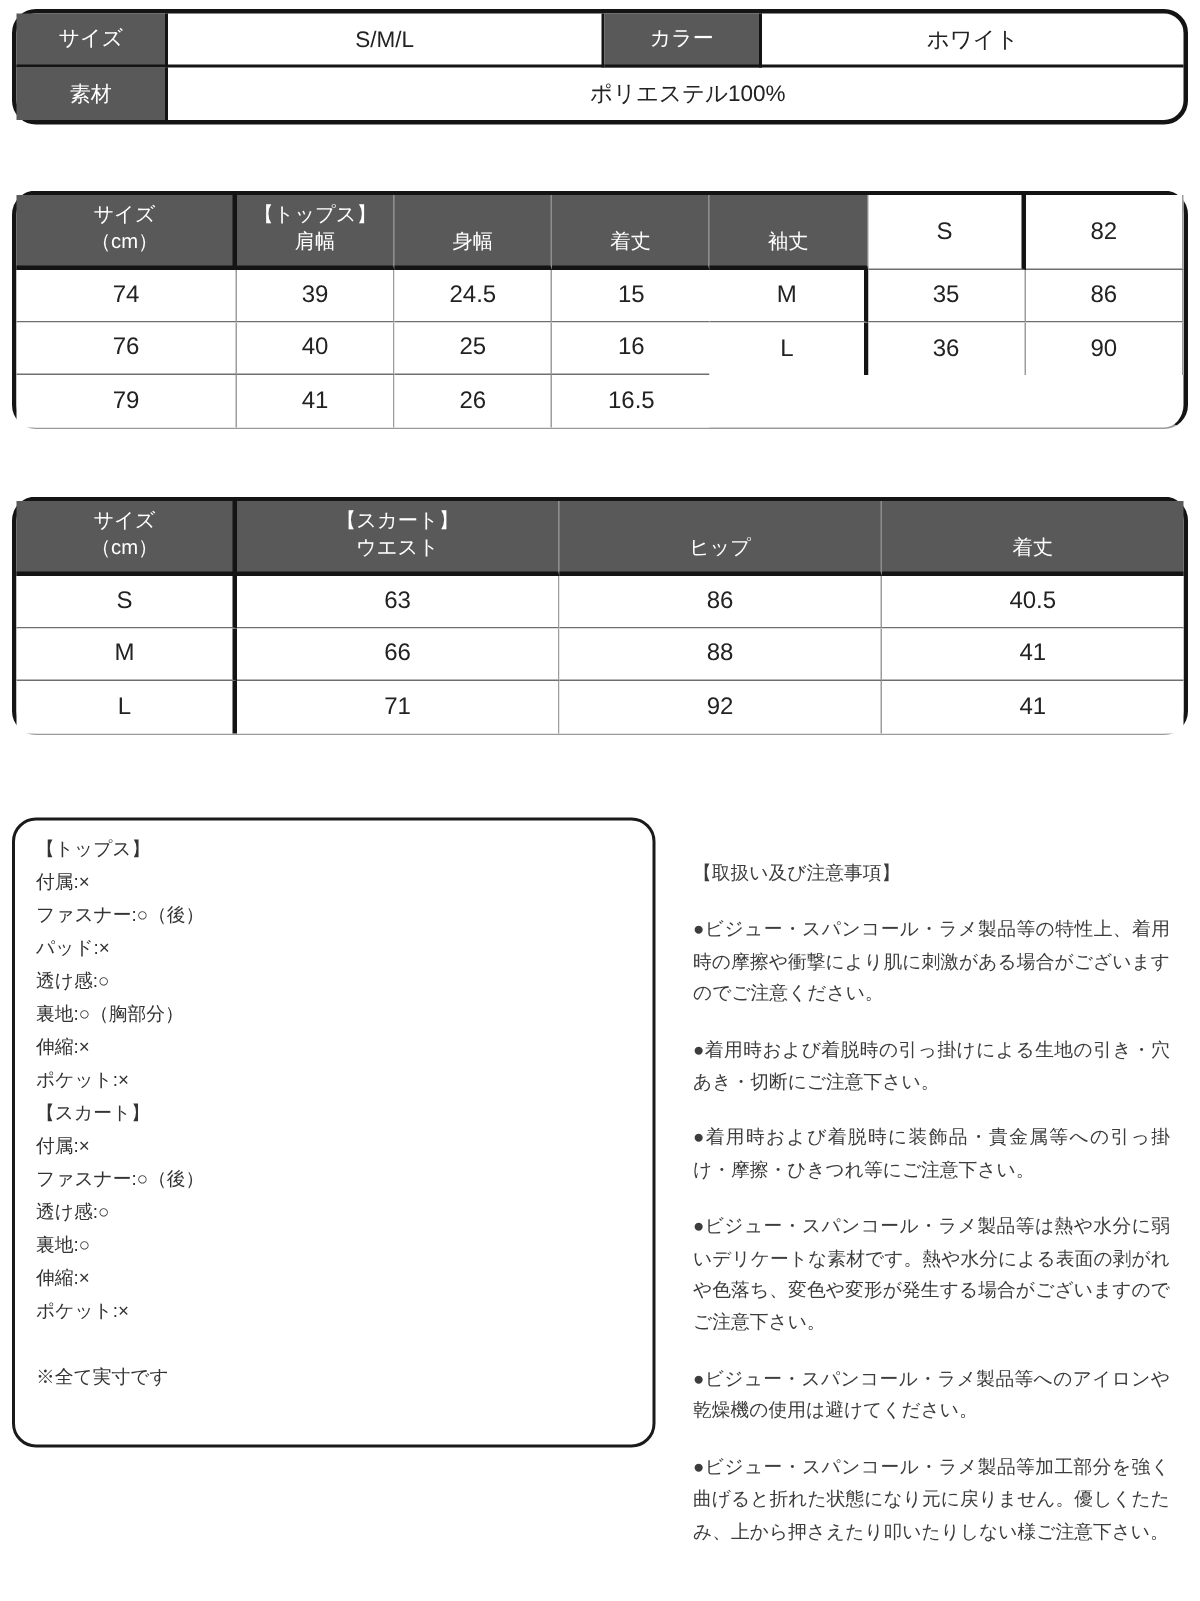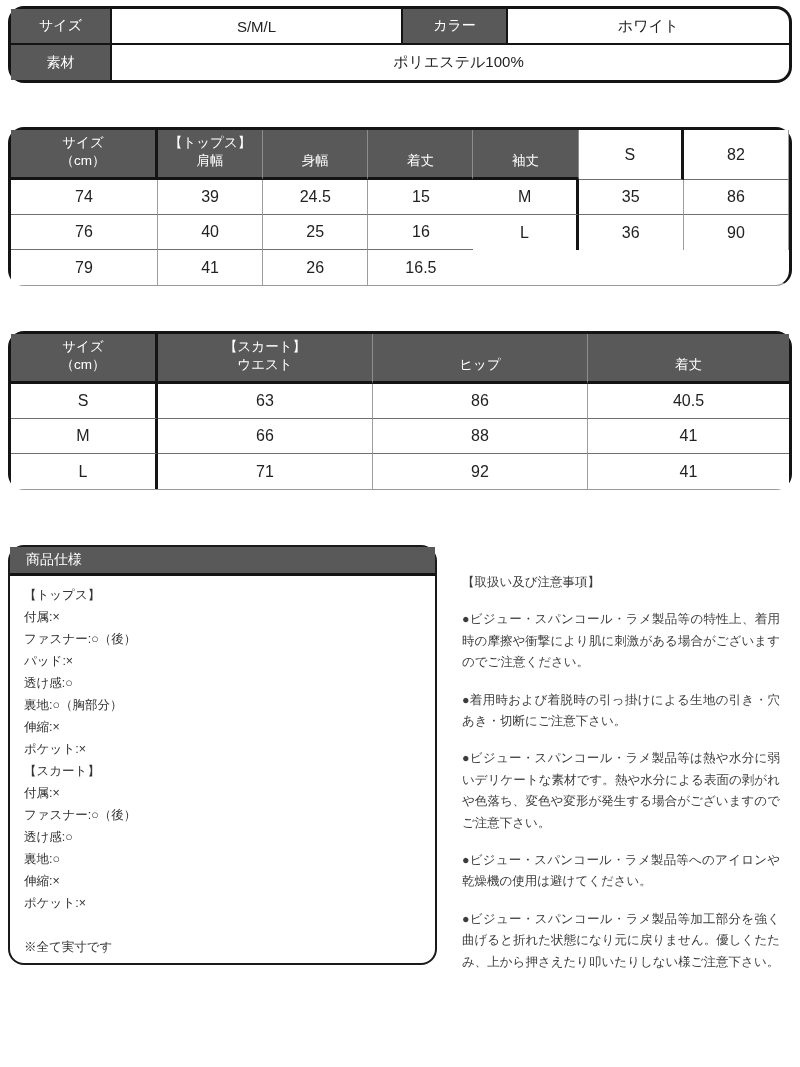--- a/index.html
+++ b/index.html
@@ -142,23 +142,20 @@
   <div class="dc mid">88</div>
   <div class="dc">41</div>
 
   <div class="dc first lastrow">L</div>
   <div class="dc mid lastrow">71</div>
   <div class="dc mid lastrow">92</div>
   <div class="dc lastrow">41</div>
 </div>
 
 <div class="abs" id="spec-box">
-  <div class="bar">
-    <span>商品仕様</span>
-  </div>
   <div class="content">
     <div>【トップス】</div>
     <div>付属:×</div>
     <div>ファスナー:○（後）</div>
     <div>パッド:×</div>
     <div>透け感:○</div>
     <div>裏地:○（胸部分）</div>
     <div>伸縮:×</div>
     <div>ポケット:×</div>
     <div>【スカート】</div>
@@ -170,16 +167,17 @@
     <div>ポケット:×</div>
     <div class="spec-blank"></div>
     <div>※全て実寸です</div>
   </div>
 </div>
 
 <div class="abs" id="care-notes">
   <p>【取扱い及び注意事項】</p>
   <p>●ビジュー・スパンコール・ラメ製品等の特性上、着用時の摩擦や衝撃により肌に刺激がある場合がございますのでご注意ください。</p>
   <p>●着用時および着脱時の引っ掛けによる生地の引き・穴あき・切断にご注意下さい。</p>
+  <p>●着用時および着脱時に装飾品・貴金属等への引っ掛け・摩擦・ひきつれ等にご注意下さい。</p>
   <p>●ビジュー・スパンコール・ラメ製品等は熱や水分に弱いデリケートな素材です。熱や水分による表面の剥がれや色落ち、変色や変形が発生する場合がございますのでご注意下さい。</p>
   <p>●ビジュー・スパンコール・ラメ製品等へのアイロンや乾燥機の使用は避けてください。</p>
   <p>●ビジュー・スパンコール・ラメ製品等加工部分を強く曲げると折れた状態になり元に戻りません。優しくたたみ、上から押さえたり叩いたりしない様ご注意下さい。</p>
 </div>
 
 </body></html>

